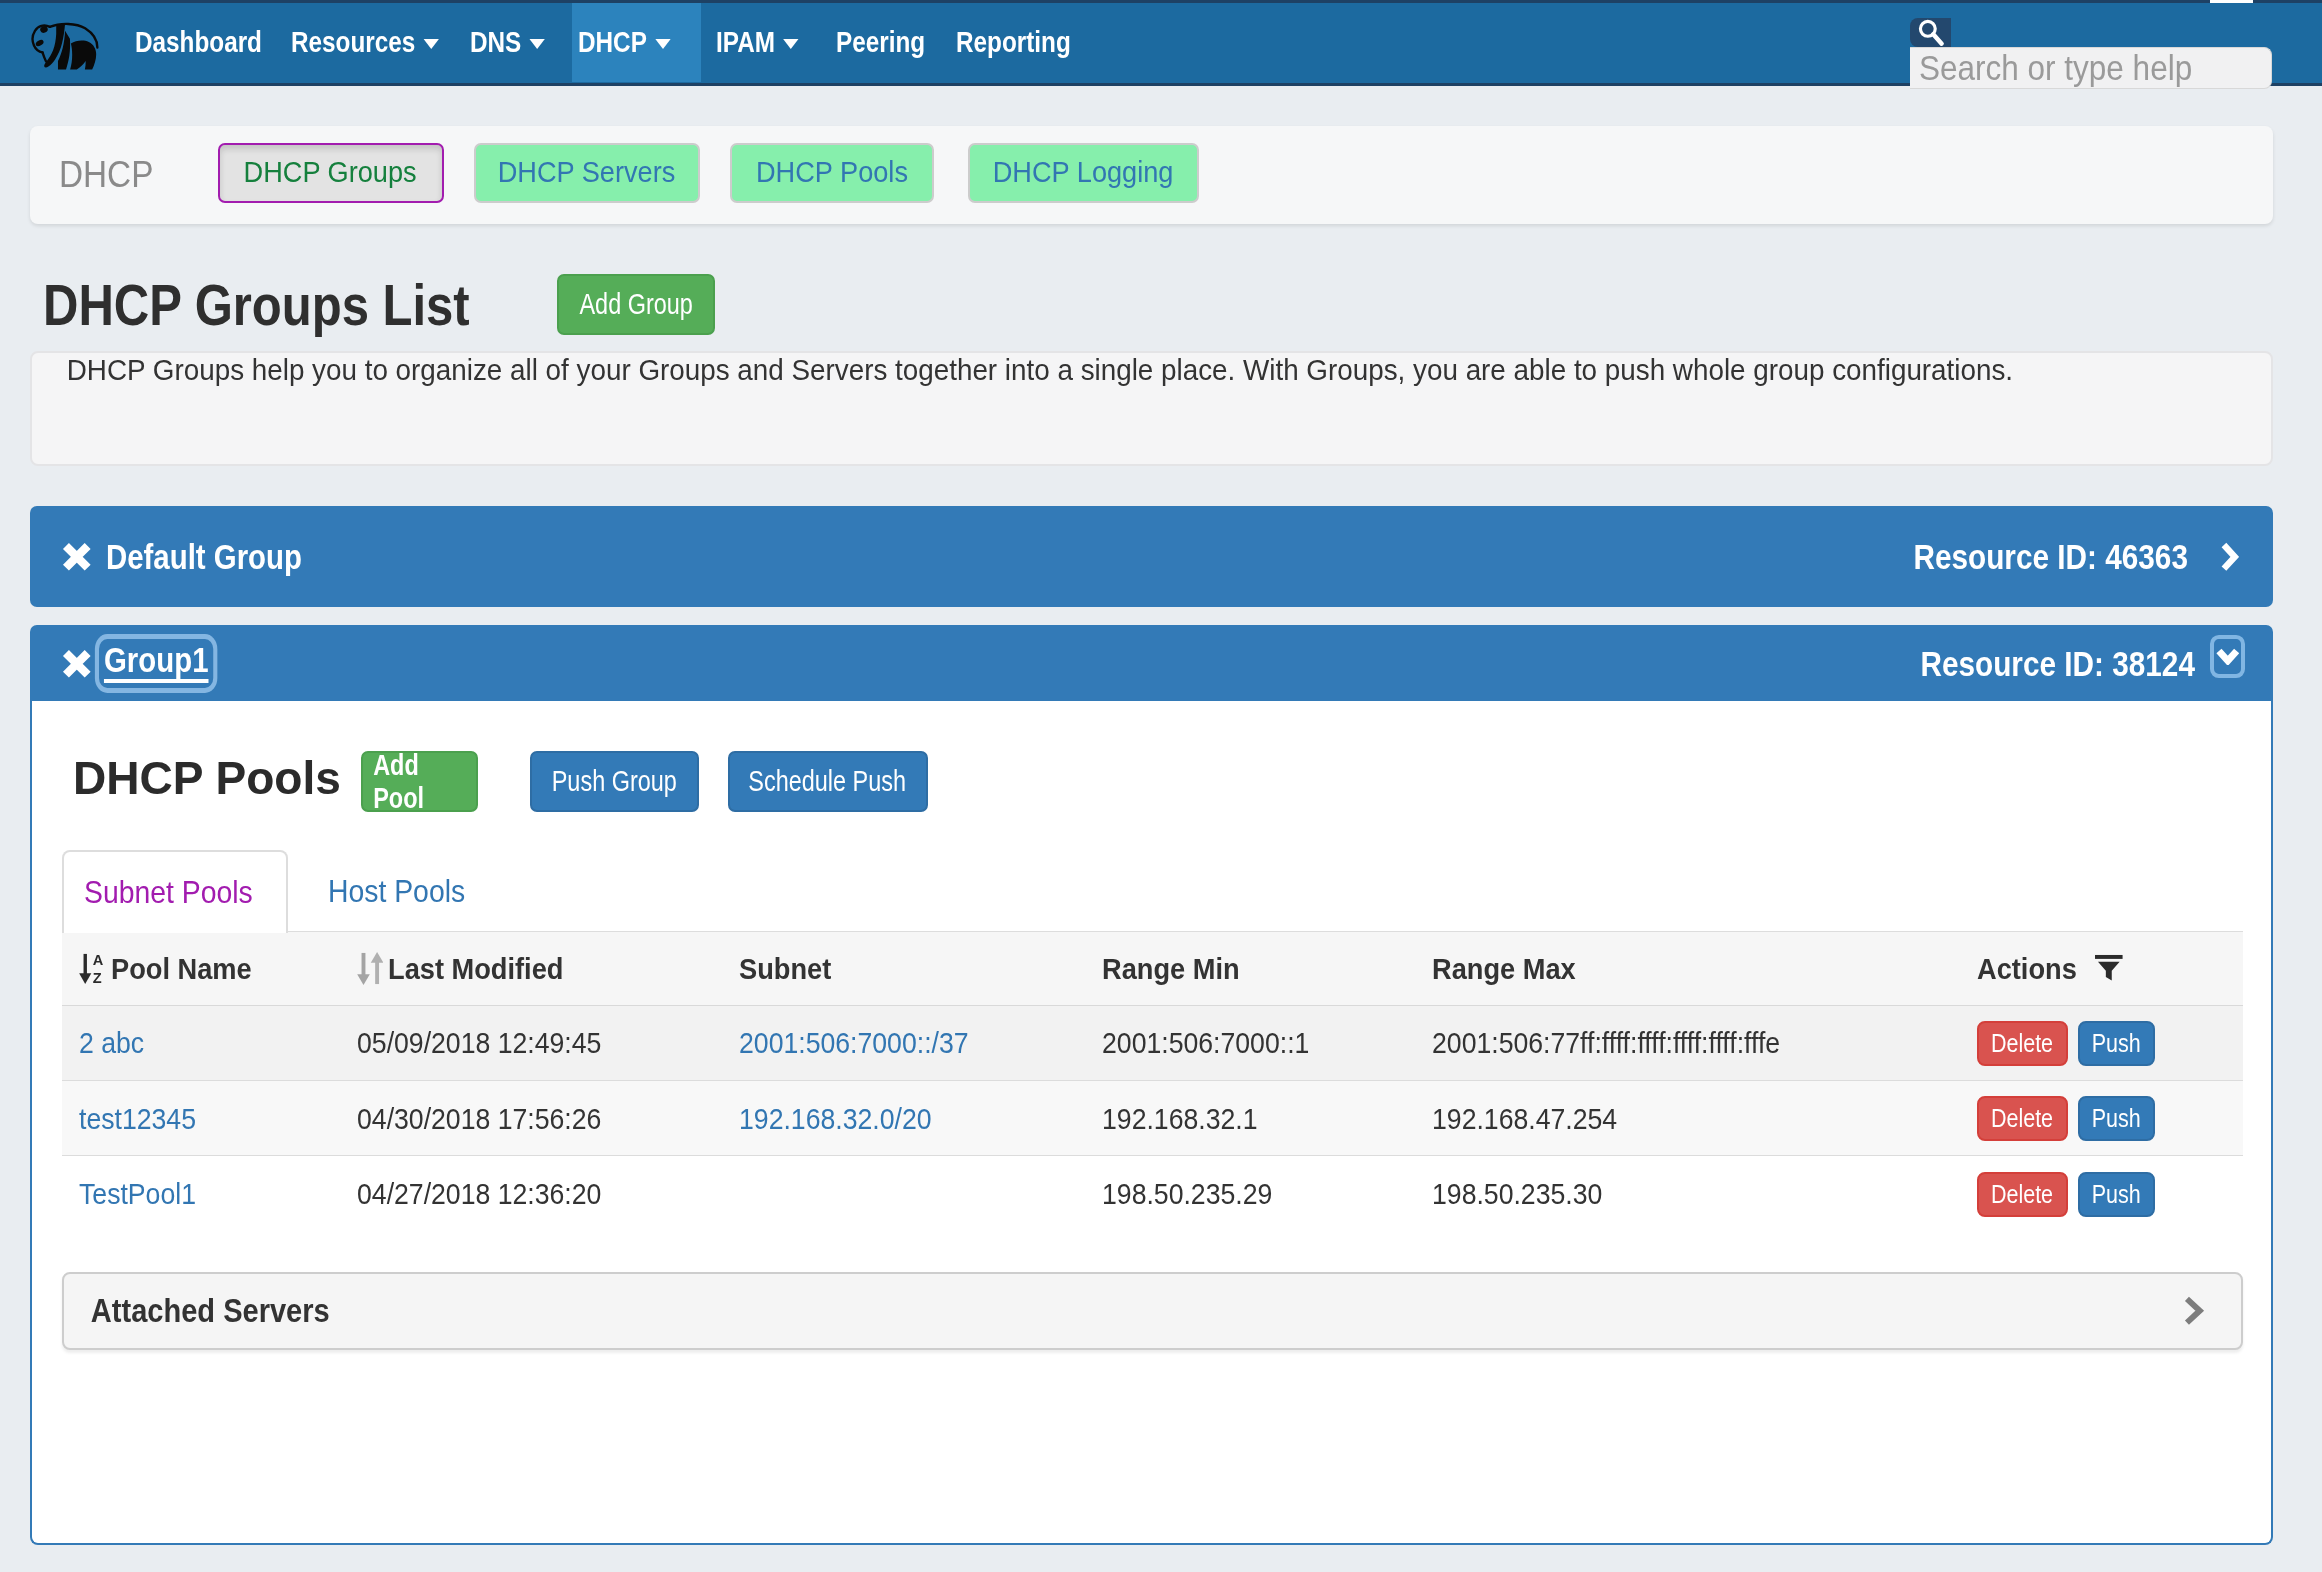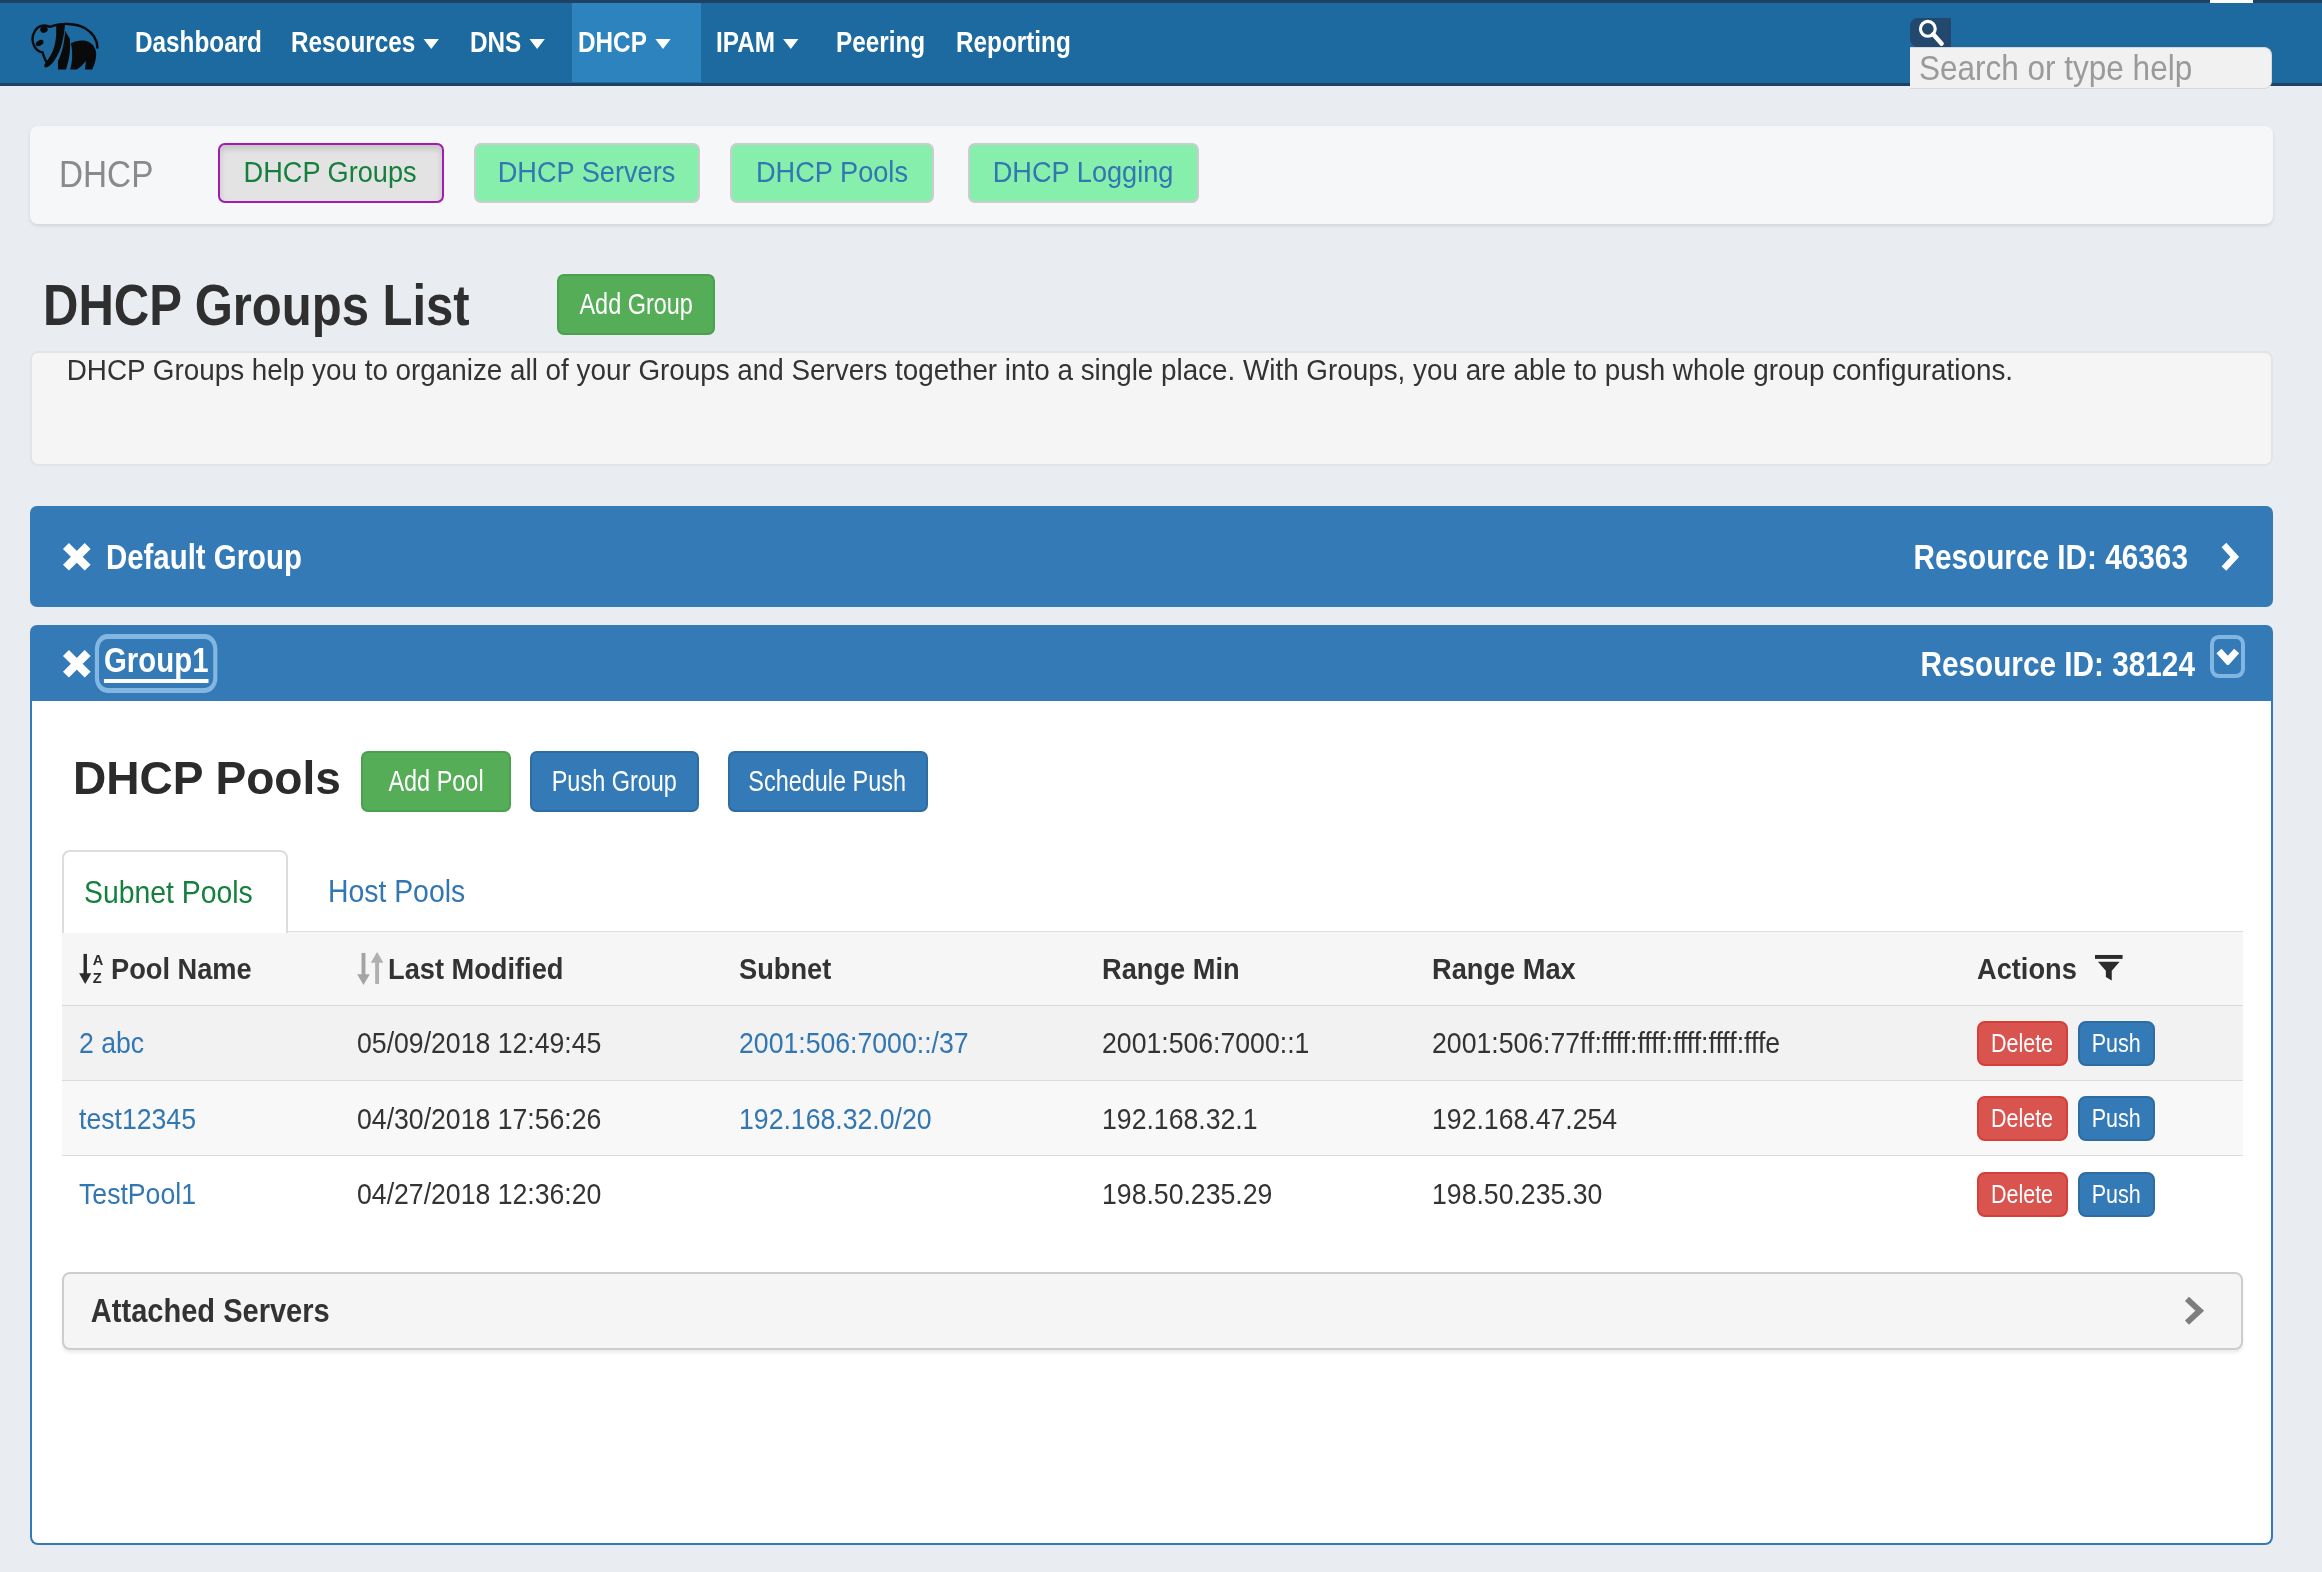--- a/index.html
+++ b/index.html
@@ -48,27 +48,27 @@
 .bluebar .left { position:absolute; left:32.5px; top:0; height:100%; display:flex; align-items:center; gap:14.8px; }
 .bluebar .right { position:absolute; right:0; top:0; height:100%; display:flex; align-items:center; }
 .bartitle { font-size:35px; font-weight:bold; transform:scaleX(.84); transform-origin:left center; }
 .rid { font-size:35px; font-weight:bold; transform:scaleX(.85); transform-origin:right center; }
 #g1link { text-decoration:underline; text-decoration-thickness:3.9px; text-underline-offset:6.9px; text-decoration-skip-ink:none; padding:1px 5.9px 8.9px 5.9px; border-radius:9.9px; box-shadow:0 0 0 4.9px rgba(152,198,236,.8); }
 
 
 #panel { position:absolute; left:29.6px; top:701px; width:2243px; height:844px; background:#fff; border:2px solid #337ab7; border-top:none; border-radius:0 0 7.9px 7.9px; }
 #panel h2 { position:absolute; left:41px; top:53px; font-size:47px; font-weight:bold; color:#2b2b2b; line-height:47px; transform:scaleX(.98); transform-origin:left top; white-space:nowrap; }
 .pbtn { position:absolute; top:50px; height:61px; border-radius:6.9px; font-size:28.6px; }
-#addpool { left:329px; width:150px; background:#55ad58; border:2px solid #4ba04e; }
+#addpool { left:329px; width:117px; background:#55ad58; border:2px solid #4ba04e;font-weight:bold; }
 #pushgroup { left:498px; width:169px; background:#337ab7; border:2px solid #2e6da4; }
 #schedpush { left:696px; width:200px; background:#337ab7; border:2px solid #2e6da4; }
 
 
 #tabline { position:absolute; left:30.5px; top:230px; width:2181px; height:2px; background:#ddd; }
-#acttab { position:absolute; left:30.5px; top:149px; width:226px; height:83px; background:#fff; border:2px solid #ddd; border-bottom:none; border-radius:7.9px 7.9px 0 0; display:flex; align-items:center; justify-content:center; font-size:30.5px; color:#15803d; z-index:2; }
+#acttab { position:absolute; left:30.5px; top:149px; width:226px; height:83px; background:#fff; border:2px solid #ddd; border-bottom:none; border-radius:7.9px 7.9px 0 0; display:flex; align-items:center; justify-content:center; font-size:30.5px; color:#a21caf; z-index:2; }
 #hostpools { position:absolute; left:296px; top:149px; height:83px; display:flex; align-items:center; font-size:30.5px; color:#3276b2; }
 
 
 #tbl { position:absolute; left:30.5px; top:231px; width:2181px; border-collapse:collapse; table-layout:fixed; font-size:29.6px; color:#333; }
 #tbl th, #tbl td { padding:15.8px 9.9px 15.8px 16.7px; text-align:left; font-weight:normal; line-height:41px; height:41px; vertical-align:middle; white-space:nowrap; overflow:visible; }
 #tbl tbody td { padding:13.8px 9.9px 13.8px 16.7px; line-height:43px; height:43px; }
 #tbl thead th { font-weight:bold; background:#f6f6f6; border-bottom:1px solid #d9d9d9; }
 #tbl thead th .hwrap { display:flex; align-items:center; }
 #tbl tbody tr + tr td { border-top:1px solid #dcdcdc; }
 #tbl .r1 td { background:#f2f2f2; }

